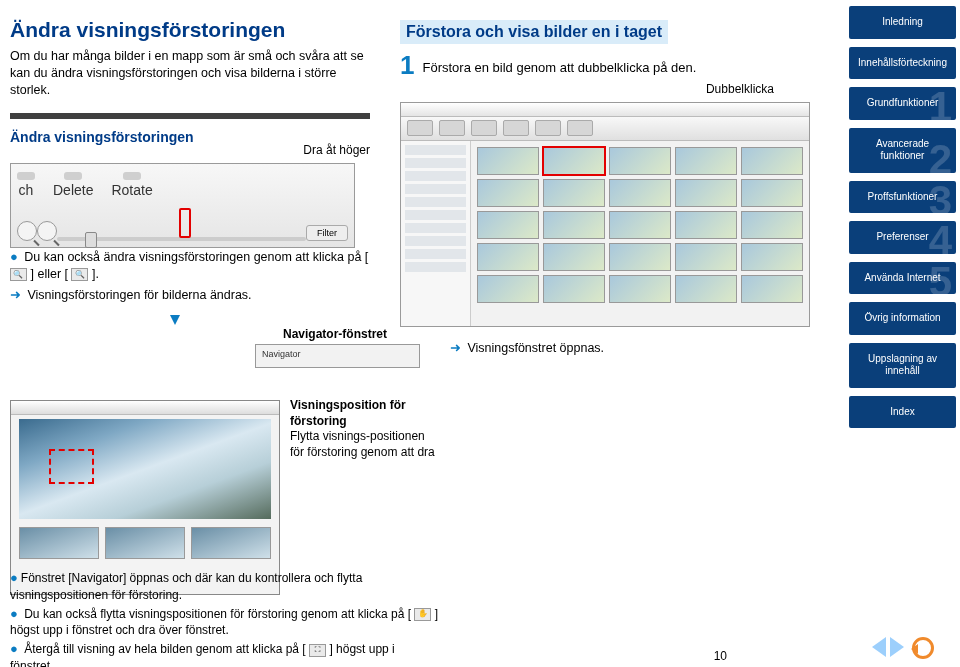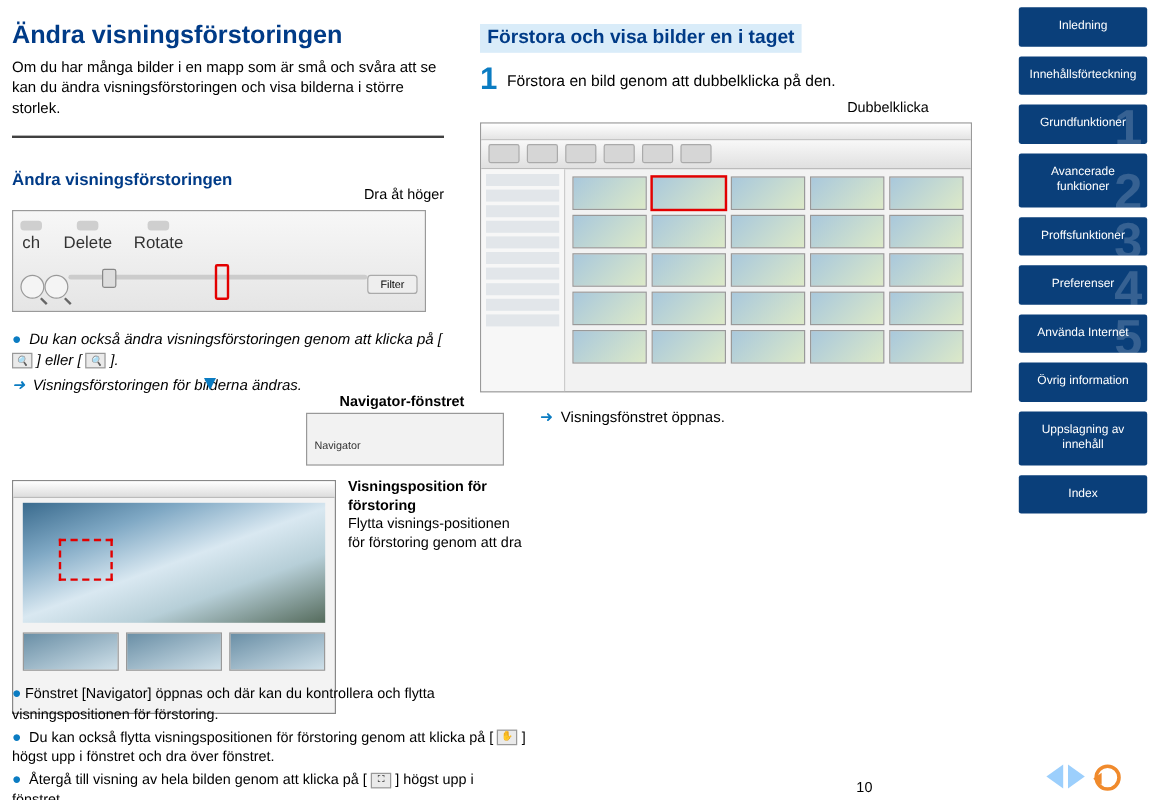--- a/index.html
+++ b/index.html
@@ -85,23 +85,23 @@
     color: #003b87;
     margin-bottom: 6px;
   }
   .lead {
     font-size: 12.5px;
     margin-bottom: 10px;
     line-height: 1.35;
     max-width: 360px;
   }
   .title-underline {
-    border-bottom: 2px solid #404040;
+    border-bottom: 6px solid #404040;
     padding-bottom: 4px;
-    margin-bottom: 26px;
+    margin-bottom: 10px;
     max-width: 360px;
   }
   .sub-h {
     font-size: 14px;
     font-weight: bold;
     color: #003b87;
   }
   .drag-label {
     text-align: right;
     font-size: 12px;
@@ -125,21 +125,21 @@
     font-size: 14px;
     color: #333;
   }
   .tb-item { display: flex; flex-direction: column; align-items: center; gap: 2px; }
   .tb-icon { width: 18px; height: 18px; background: #cfcfcf; border-radius: 3px; }
   .toolbar-shot .tb-row2 {
     position: absolute;
     bottom: 6px; left: 6px; right: 6px;
     height: 24px;
     display: flex;
-    align-items: flex-start;
+    align-items: flex-end;
     gap: 0;
   }
   .zoom-circle {
     width: 20px; height: 20px;
     border-radius: 50%;
     background: #f4f4f4;
     border: 1px solid #999;
     position: relative;
   }
   .zoom-circle::after {
@@ -173,21 +173,21 @@
   }
   .filter-btn {
     font-size: 9px;
     background: #eee;
     border: 1px solid #aaa;
     border-radius: 3px;
     padding: 2px 10px;
   }
   .bullet { color: #0b7cc2; font-size: 13px; margin-right: 3px; }
   .arrow-line { color: #0b7cc2; font-size: 13px; margin-right: 3px; }
-  .body-list { margin-top: 14px; max-width: 370px; font-style: italic; }
+  .body-list { max-width: 370px; }
   .body-list p { line-height: 1.4; margin-bottom: 2px; font-size: 12.5px; }
   .inline-icon {
     display: inline-block;
     width: 17px; height: 13px;
     background: #eaeaea;
     border: 1px solid #999;
     vertical-align: middle;
     position: relative;
     font-size: 8px;
     text-align: center;
@@ -238,21 +238,21 @@
     top: 327px;
     left: 255px;
     width: 165px;
   }
   .nav-window-label { font-size: 12px; font-weight: bold; margin-bottom: 3px; margin-left: 28px; }
   .nav-window-box {
     height: 24px;
     background: #f2f2f2;
     border: 1px solid #999;
     font-size: 9px;
-    padding: 21px 6px;
+    padding: 4px 6px;
     color: #333;
   }
   .big-preview {
     position: absolute;
     top: 400px;
     left: 10px;
     width: 270px;
     height: 195px;
     border: 1px solid #888;
     background: #f3f3f3;

